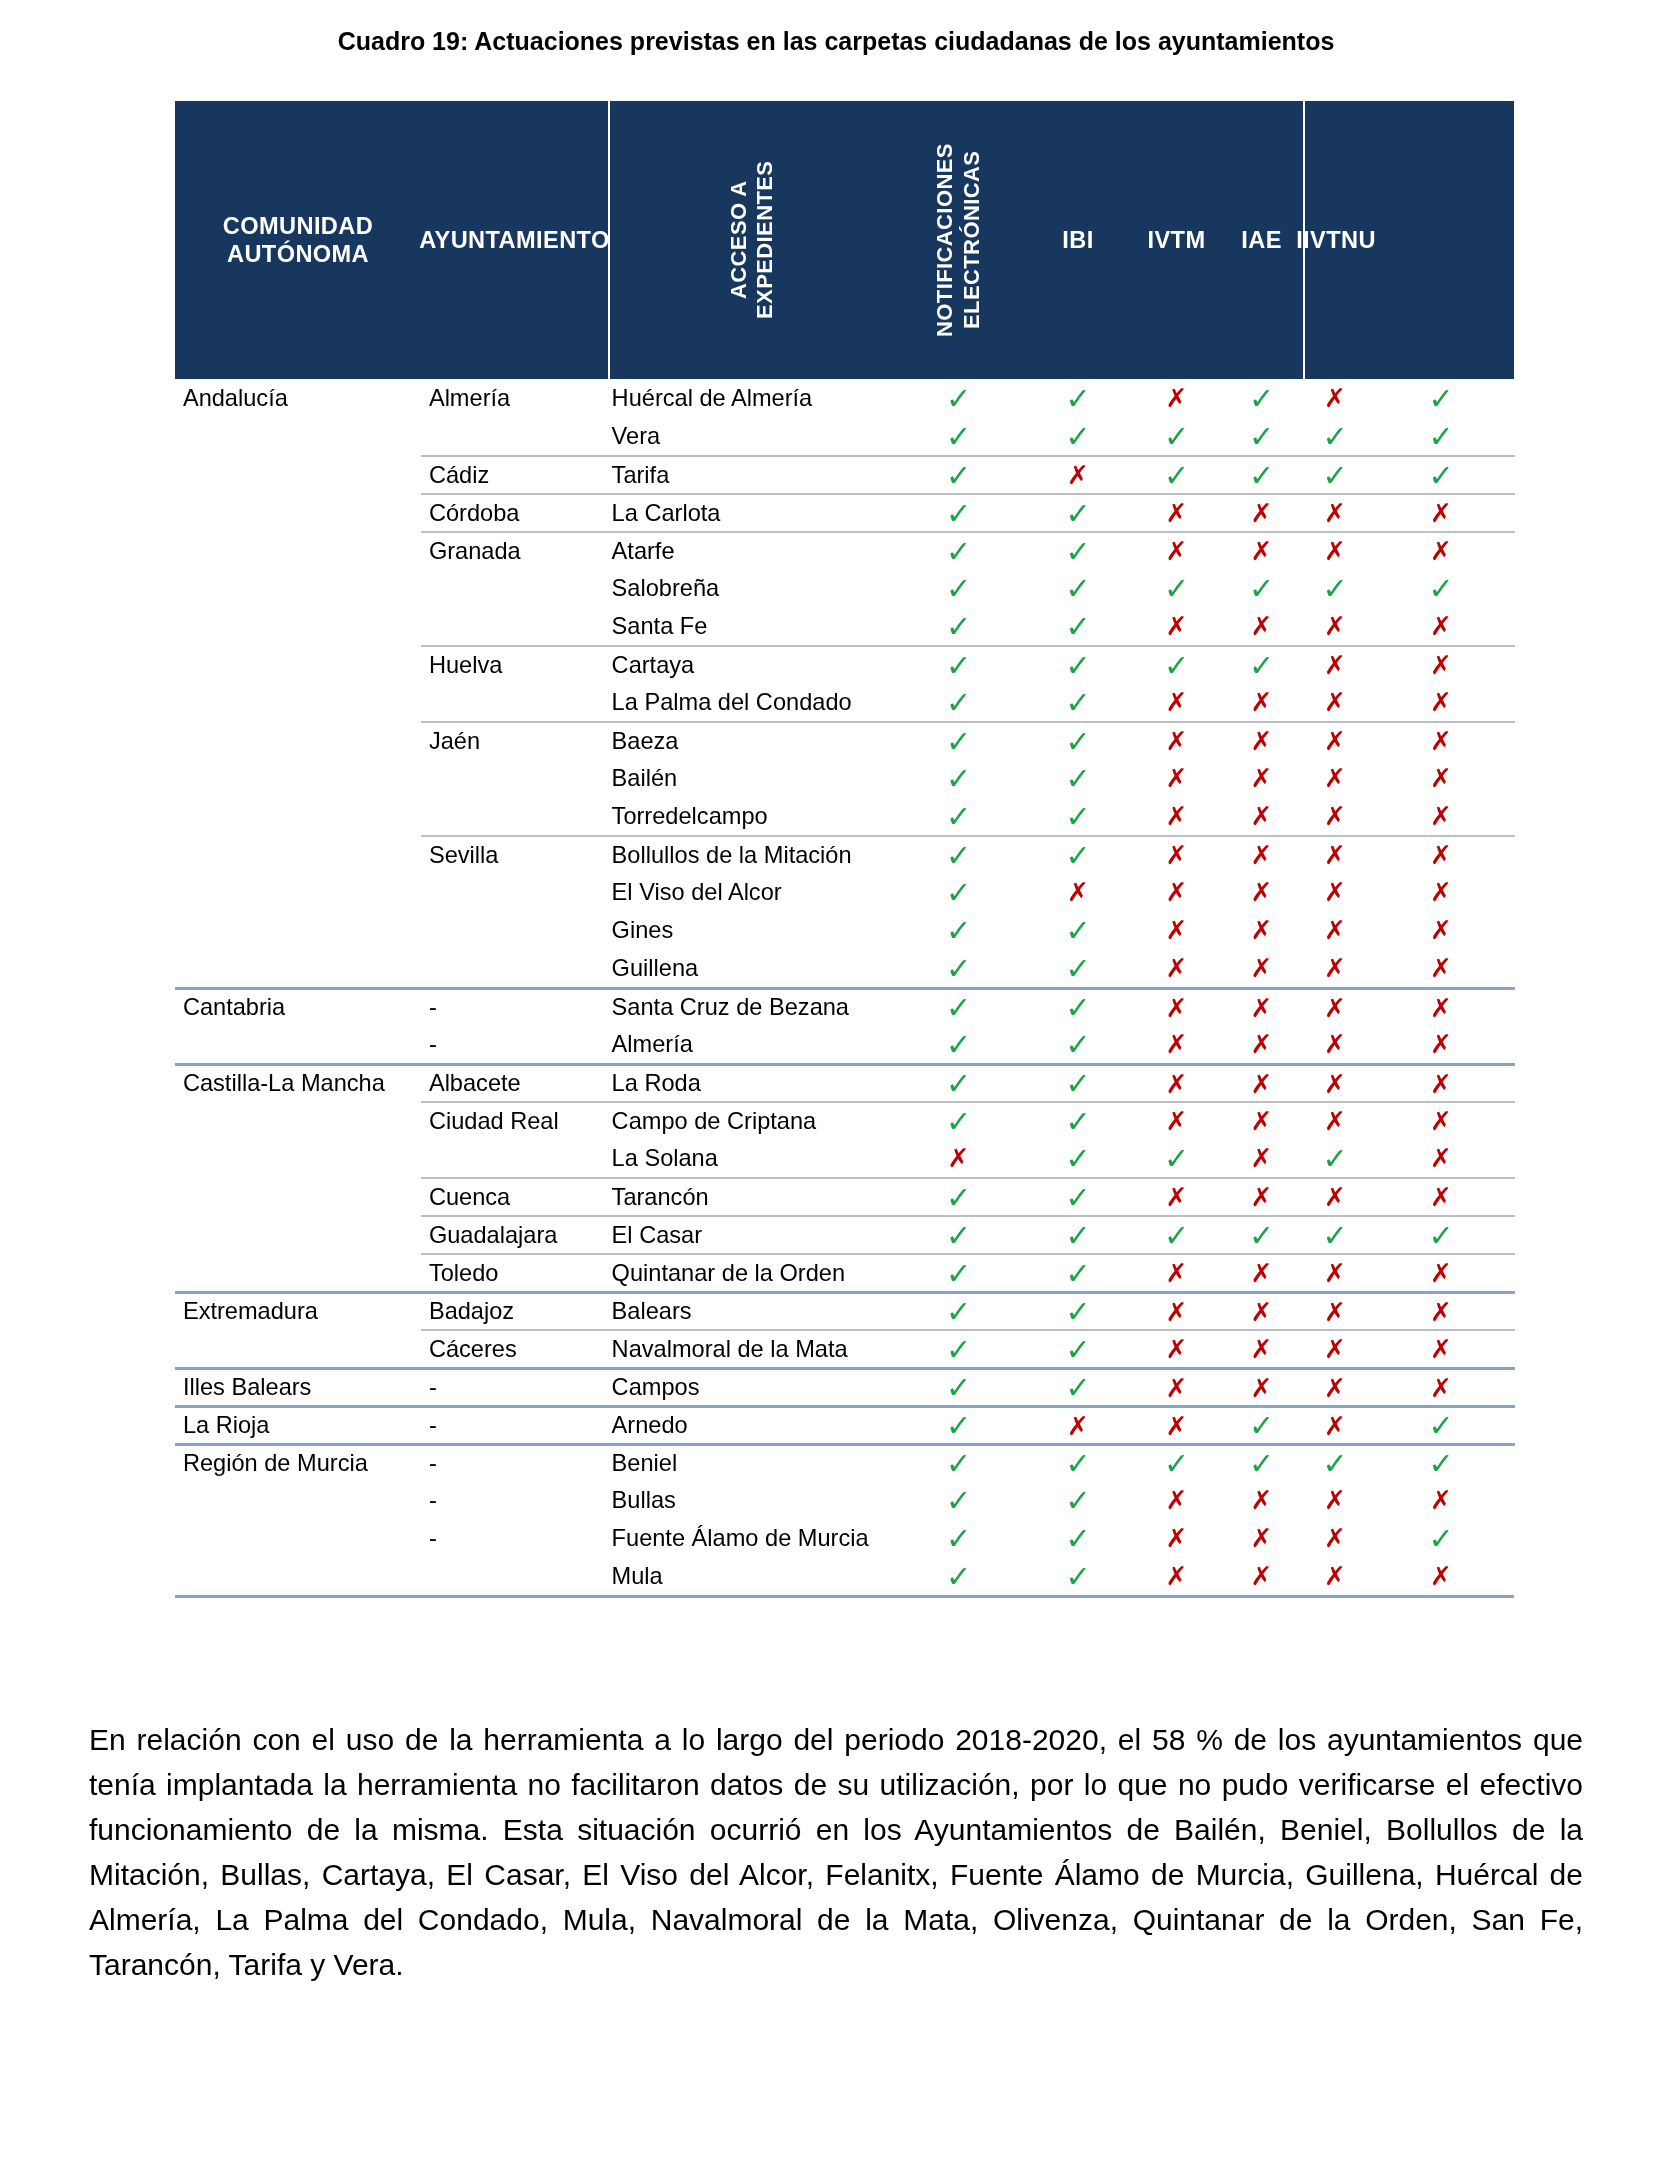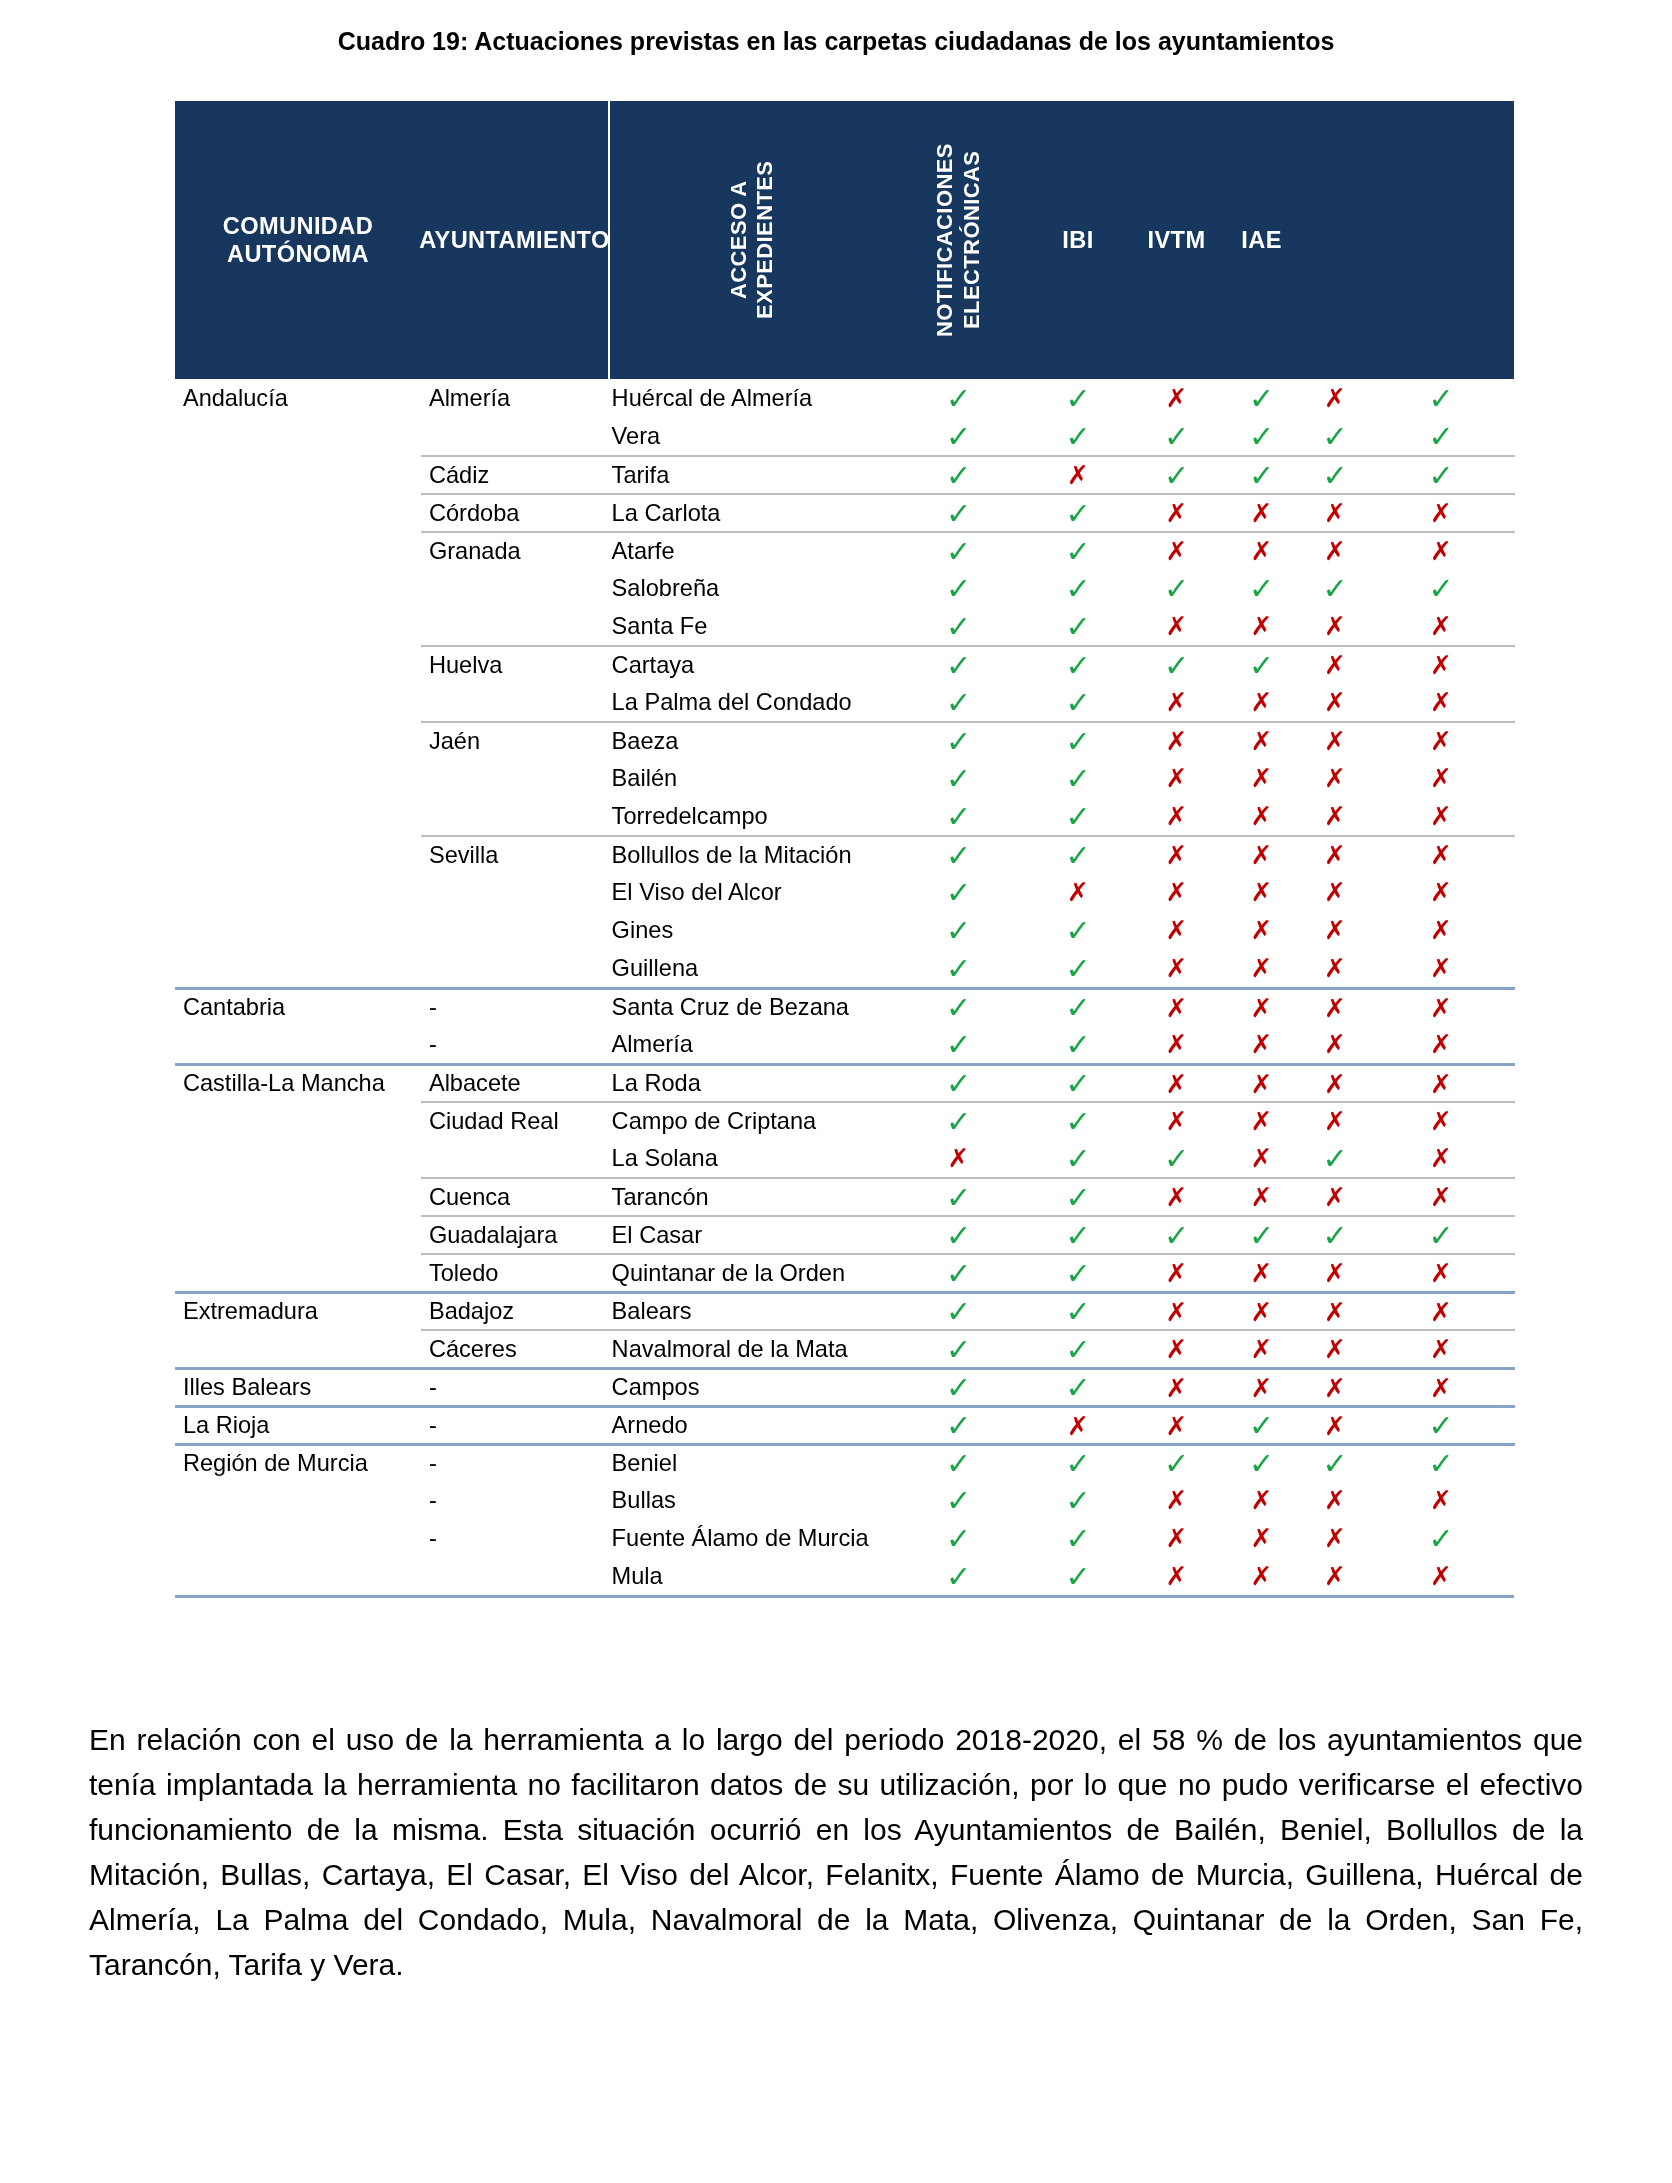--- a/index.html
+++ b/index.html
@@ -71,20 +71,21 @@
       <div class="th">COMUNIDAD
 AUTÓNOMA</div>
       <div class="th sep-right">AYUNTAMIENTO</div>
       <div class="th rot">ACCESO A
 EXPEDIENTES</div>
       <div class="th rot">NOTIFICACIONES
 ELECTRÓNICAS</div>
       <div class="th">IBI</div>
       <div class="th">IVTM</div>
       <div class="th">IAE</div>
+      <div class="th sep-left">IIVTNU</div>
     </div>
     <div class="tbody">
         <div class="grid-row">
           <div class="cell c-com">Andalucía</div>
           <div class="cell c-prov">Almería</div>
           <div class="cell c-ayto">Huércal de Almería</div>
           <div class="cell c-icon yes">✓</div>
           <div class="cell c-icon yes">✓</div>
           <div class="cell c-icon no">✗</div>
           <div class="cell c-icon yes">✓</div>

